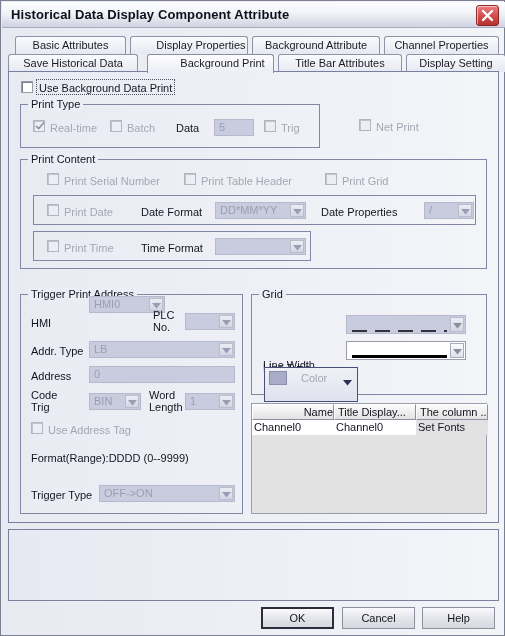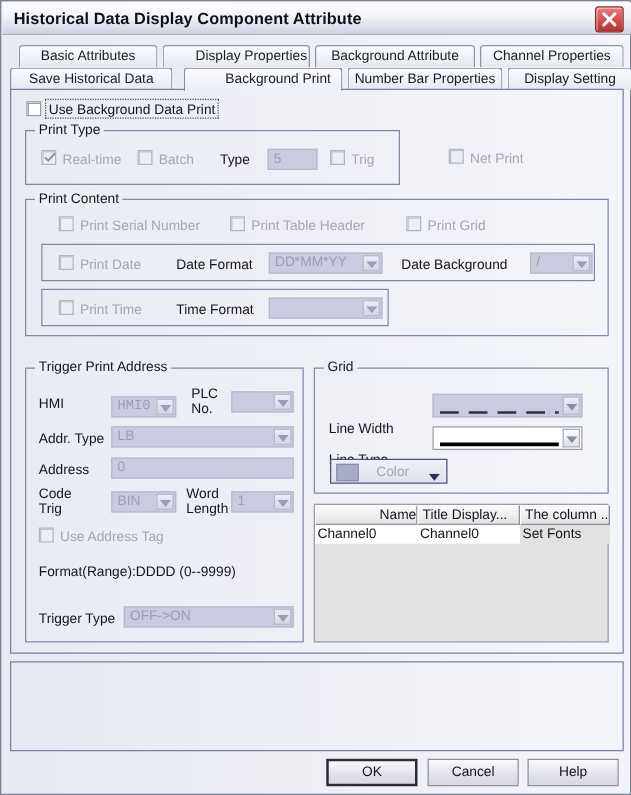--- a/index.html
+++ b/index.html
@@ -179,21 +179,21 @@
   <div class="tabstrip">
     <div class="tabrow r1">
       <div class="tab" style="left:7px;width:111px;">Basic Attributes</div>
       <div class="tab" style="left:122px;width:118px;padding-left:24px;">Display Properties</div>
       <div class="tab" style="left:244px;width:128px;">Background Attribute</div>
       <div class="tab" style="left:376px;width:115px;">Channel Properties</div>
     </div>
     <div class="tabrow r2">
       <div class="tab" style="left:0px;width:130px;">Save Historical Data</div>
       <div class="tab active" style="left:139px;width:127px;">Background Print</div>
-      <div class="tab" style="left:270px;width:124px;">Number Bar Properties</div>
+      <div class="tab" style="left:270px;width:124px;">Title Bar Attributes</div>
       <div class="tab" style="left:398px;width:100px;">Display Setting</div>
     </div>
   </div>
 
   <div class="bodypanel">
 
     <div class="cb" style="left:12px;top:9px;"></div>
     <div class="focusbox" style="left:27px;top:7px;width:139px;height:16px;"></div>
     <div class="lbl" style="left:30px;top:10px;">Use Background Data Print</div>
 
@@ -205,21 +205,21 @@
           <svg width="10" height="10" viewBox="0 0 10 10">
               <path d="M1 5 L3.6 7.6 L9 1.6" stroke="#8e8e9c" stroke-width="1.5" fill="none"></path>
             </svg>
         </span>
       </div>
       <div class="lbl dis" style="left:29px;top:17px;">Real-time</div>
 
       <div class="cb dis" style="left:89px;top:15px;"></div>
       <div class="lbl dis" style="left:106px;top:17px;">Batch</div>
 
-      <div class="lbl" style="left:155px;top:17px;">Type</div>
+      <div class="lbl" style="left:155px;top:17px;">Data</div>
       <div class="txt dis" style="left:193px;top:14px;width:40px;">
         <div class="tval">5</div>
       </div>
 
       <div class="cb dis" style="left:243px;top:15px;"></div>
       <div class="lbl dis" style="left:260px;top:17px;">Trig</div>
     </div>
 
     <div class="cb dis" style="left:350px;top:47px;"></div>
     <div class="lbl dis" style="left:367px;top:49px;">Net Print</div>
@@ -243,21 +243,21 @@
         <div class="lbl" style="left:107px;top:10px;">Date Format</div>
         <div class="combo dis" style="left:181px;top:6px;width:91px;">
           <div class="ctext">DD*MM*YY</div>
           <div class="arrow">
             <svg width="9" height="6" viewBox="0 0 9 6">
                 <path d="M0 0 L9 0 L4.5 5.5 Z" fill="#9b9eb3"></path>
               </svg>
           </div>
         </div>
 
-        <div class="lbl" style="left:287px;top:10px;">Date Background</div>
+        <div class="lbl" style="left:287px;top:10px;">Date Properties</div>
         <div class="combo dis" style="left:390px;top:6px;width:50px;">
           <div class="ctext">/</div>
           <div class="arrow">
             <svg width="9" height="6" viewBox="0 0 9 6">
                 <path d="M0 0 L9 0 L4.5 5.5 Z" fill="#9b9eb3"></path>
               </svg>
           </div>
         </div>
       </div>
 
@@ -274,21 +274,21 @@
               </svg>
           </div>
         </div>
       </div>
     </div>
 
     <div class="group" style="left:11px;top:222px;width:223px;height:220px;">
       <div class="glabel">Trigger Print Address</div>
 
       <div class="lbl" style="left:10px;top:22px;">HMI</div>
-      <div class="combo dis" style="left:68px;top:22px;width:52px;font-family:Liberation Mono, monospace;">
+      <div class="combo dis" style="left:68px;top:1px;width:76px;">
         <div class="ctext">HMI0</div>
         <div class="arrow">
           <svg width="9" height="6" viewBox="0 0 9 6">
               <path d="M0 0 L9 0 L4.5 5.5 Z" fill="#9b9eb3"></path>
             </svg>
         </div>
       </div>
 
       <div class="lbl" style="left:132px;top:14px;width:30px;line-height:12px;white-space:normal;">PLC No.</div>
       <div class="combo dis" style="left:164px;top:18px;width:50px;">
@@ -361,35 +361,35 @@
             <line x1="1" y1="2" x2="96" y2="2" stroke="#32323c" stroke-width="2" stroke-dasharray="15 8"></line>
           </svg>
         </span>
         <div class="arrow" style="height:15px;">
           <svg width="9" height="6" viewBox="0 0 9 6" style="top:5px;">
               <path d="M0 0 L9 0 L4.5 5.5 Z" fill="#8b8e9f"></path>
             </svg>
         </div>
       </div>
 
-      <div class="lbl" style="left:11px;top:42px;">Line Width</div>
+      <div class="lbl" style="left:11px;top:64px;">Line Width</div>
       <div class="combo" style="left:94px;top:46px;width:120px;height:19px;">
         <span class="lineprev">
           <svg width="97" height="5" viewBox="0 0 97 5">
             <line x1="1" y1="2.5" x2="96" y2="2.5" stroke="#000000" stroke-width="3"></line>
           </svg>
         </span>
         <div class="arrow" style="height:15px;">
           <svg width="9" height="6" viewBox="0 0 9 6" style="top:5px;">
               <path d="M0 0 L9 0 L4.5 5.5 Z" fill="#8b8e9f"></path>
             </svg>
         </div>
       </div>
 
-      <div class="colorbtn" style="left:12px;top:72px;width:94px;height:20px;">
+      <div class="colorbtn" style="left:12px;top:72px;width:94px;height:35px;">
         <div class="colorswatch"></div>
         <div class="lbl dis" style="left:36px;top:4px;">Color</div>
         <span style="position:absolute;left:78px;top:8px;">
           <svg width="9" height="6" viewBox="0 0 9 6">
               <path d="M0 0 L9 0 L4.5 5.5 Z" fill="#2b2f57"></path>
             </svg>
         </span>
       </div>
     </div>
 

